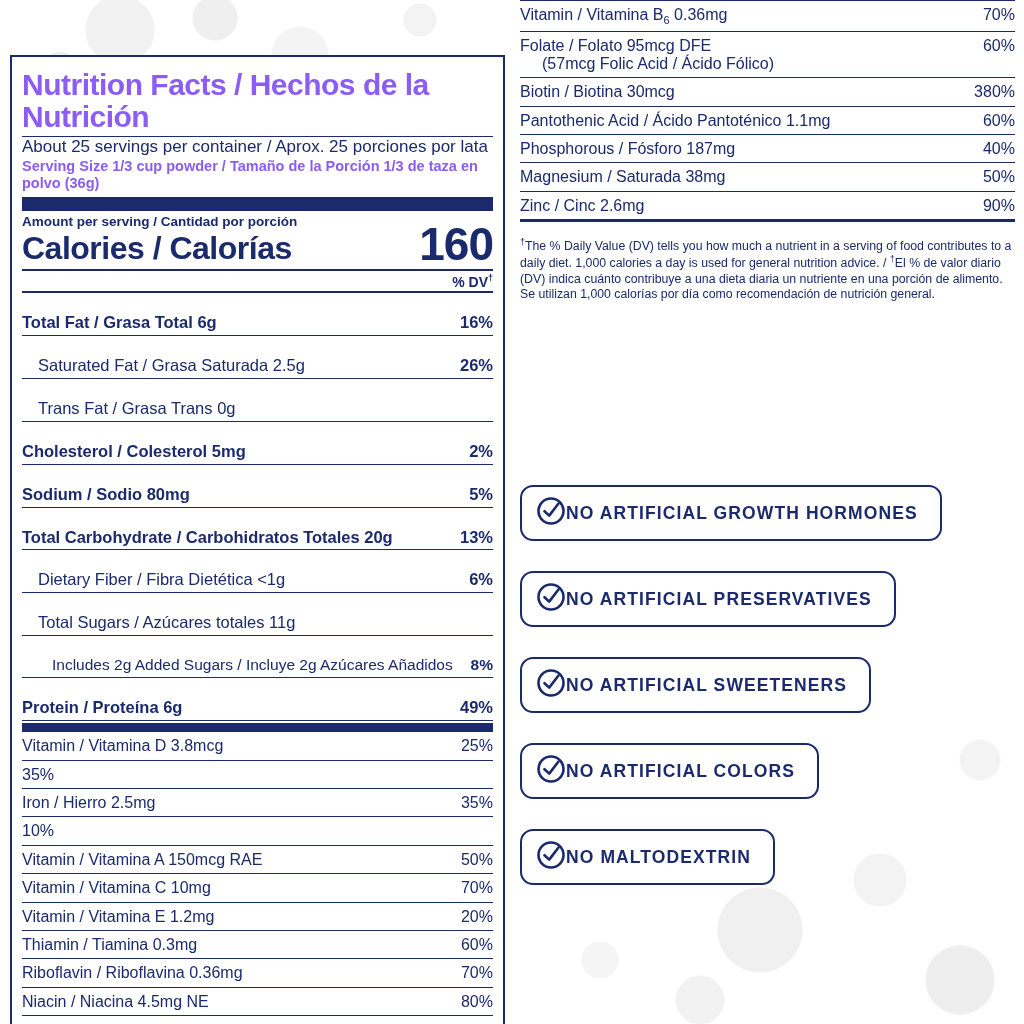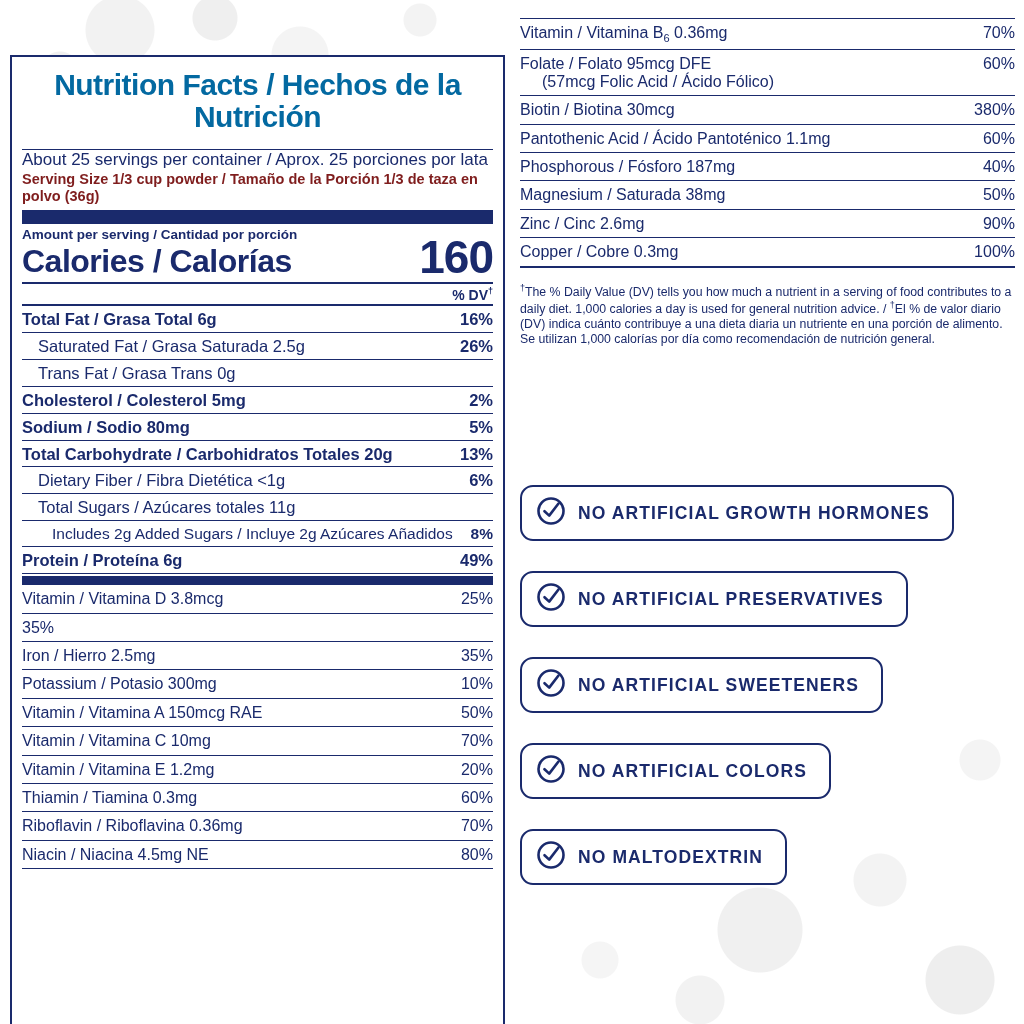--- a/index.html
+++ b/index.html
@@ -34,74 +34,74 @@
 
   
   #nutrition {
     left:10px; top:55px; width:495px; height:975px;
     background:#ffffff;
     border:2px solid #1a2a6c;
     padding:6px 10px 0 10px;
   }
   #nf-title {
     font-size:30px; font-weight:bold; letter-spacing:-0.5px;
-    line-height:1.05; margin:6px 0 17px 0; color:#0369a1;text-align:center;
+    line-height:1.05; margin:6px 0 4px 0; color:#8b5cf6;
   }
   .servings {
     font-size:17px; color:#1a2a6c; line-height:1.15; margin-bottom:1px;
   }
   .serving-size {
-    font-size:14.5px; font-weight:bold; color:#7f1d1d; line-height:1.2;
+    font-size:14.5px; font-weight:bold; color:#8b5cf6; line-height:1.2;
   }
   .bar-thick { height:14px; background:#1a2a6c; margin:5px 0 0 0; }
   .bar-med   { height:9px;  background:#1a2a6c; margin:2px 0 0 0; }
   .rule-thin { height:1px;  background:#1a2a6c; }
   .rule-med  { height:2px;  background:#1a2a6c; }
 
   .amount-per { font-size:13.5px; font-weight:bold; margin:3px 0 0 0; }
   .cal-row {
     display:flex; align-items:flex-end; justify-content:space-between;
     margin:-6px 0 2px 0;
   }
   .cal-label { font-size:32px; font-weight:bold; letter-spacing:-0.5px; }
   .cal-value { font-size:46px; font-weight:bold; letter-spacing:-1px; line-height:0.95; }
 
   .dv-head { text-align:right; font-size:14px; font-weight:bold; padding:2px 0 1px 0; }
 
   .line {
     display:flex; justify-content:space-between; align-items:baseline;
-    font-size:16.5px; padding:4px 0 3px 0; line-height:1.15;
+    font-size:16.5px; padding:20px 0 3px 0; line-height:1.15;
   }
   .line .nm { flex:1; padding-right:8px; }
   .line .pct { font-weight:bold; white-space:nowrap; }
   .b { font-weight:bold; }
   .i { }
   .ind1 { padding-left:16px; }
   .ind2 { padding-left:30px; }
   .sm { font-size:15.5px;align-items:center; }
   .vit-line { font-size:16px; padding:5px 0 4px 0; }
   .vit-line .pct { font-weight:normal; }
 
   
-  #vit-top { left:520px; top:18px; width:495px; }
+  #vit-top { left:520px; top:0px; width:495px; }
   #vit-top .line { font-size:16px; padding:5px 0 4px 0; }
   #vit-top .line .pct { font-weight:normal; }
   .sub-ind { font-size:16px; padding-left:22px; padding-top:0; margin-top:-4px; padding-bottom:4px;}
   #footnote {
     font-size:12.3px; line-height:1.23; color:#1a2a6c; margin-top:11px;
     padding-top:4px;
   }
   sup { font-size:9px; vertical-align:super; }
   .sub { font-size:11px; vertical-align:sub; }
 
   
   #badges { left:520px; top:485px; width:500px; }
   .badge {
     border:2.5px solid #1a2a6c; border-radius:13px;
-    display:flex; align-items:center; gap:12px;
+    display:flex; align-items:center; 
     padding:9px 22px 9px 14px; margin-bottom:30px;
     width:max-content; background:#ffffff;
   }
   .badge-text {
     font-size:17.5px; font-weight:bold; letter-spacing:1.1px; color:#1a2a6c;
   }
   .chk { flex:0 0 auto; }
 </style>
 </head>
 <body>
@@ -190,21 +190,20 @@
       <div class="line vit-line">
         <div class="pct">35%</div>
       </div>
       <div class="rule-thin"></div>
       <div class="line vit-line">
         <div class="nm">Iron / Hierro 2.5mg</div>
         <div class="pct">35%</div>
       </div>
       <div class="rule-thin"></div>
       <div class="line vit-line">
-        <div class="nm">Potassium / Potasio 300mg</div>
         <div class="pct">10%</div>
       </div>
       <div class="rule-thin"></div>
       <div class="line vit-line">
         <div class="nm">Vitamin / Vitamina A 150mcg RAE</div>
         <div class="pct">50%</div>
       </div>
       <div class="rule-thin"></div>
       <div class="line vit-line">
         <div class="nm">Vitamin / Vitamina C 10mg</div>
@@ -266,24 +265,20 @@
       <div class="line">
         <div class="nm">Magnesium / Saturada 38mg</div>
         <div class="pct">50%</div>
       </div>
       <div class="rule-thin"></div>
       <div class="line">
         <div class="nm">Zinc / Cinc 2.6mg</div>
         <div class="pct">90%</div>
       </div>
       <div class="rule-thin"></div>
-      <div class="line">
-        <div class="nm">Copper / Cobre 0.3mg</div>
-        <div class="pct">100%</div>
-      </div>
       <div class="rule-thin"></div>
     </div>
   <div class="rule-thin"></div>
   <div id="footnote"><sup>†</sup>The % Daily Value (DV) tells you how much a nutrient in a serving of food contributes to a daily diet. 1,000 calories a day is used for general nutrition advice. / <sup>†</sup>El % de valor diario (DV) indica cuánto contribuye a una dieta diaria un nutriente en una porción de alimento. Se utilizan 1,000 calorías por día como recomendación de nutrición general.</div>
 </div>
 
 <div class="panel" id="badges">
     <div class="badge">
       <span class="chk"><svg width="30" height="30" viewBox="0 0 30 30">
           <circle cx="15" cy="15" r="12.5" fill="none" stroke="#1a2a6c" stroke-width="2.6"></circle>

